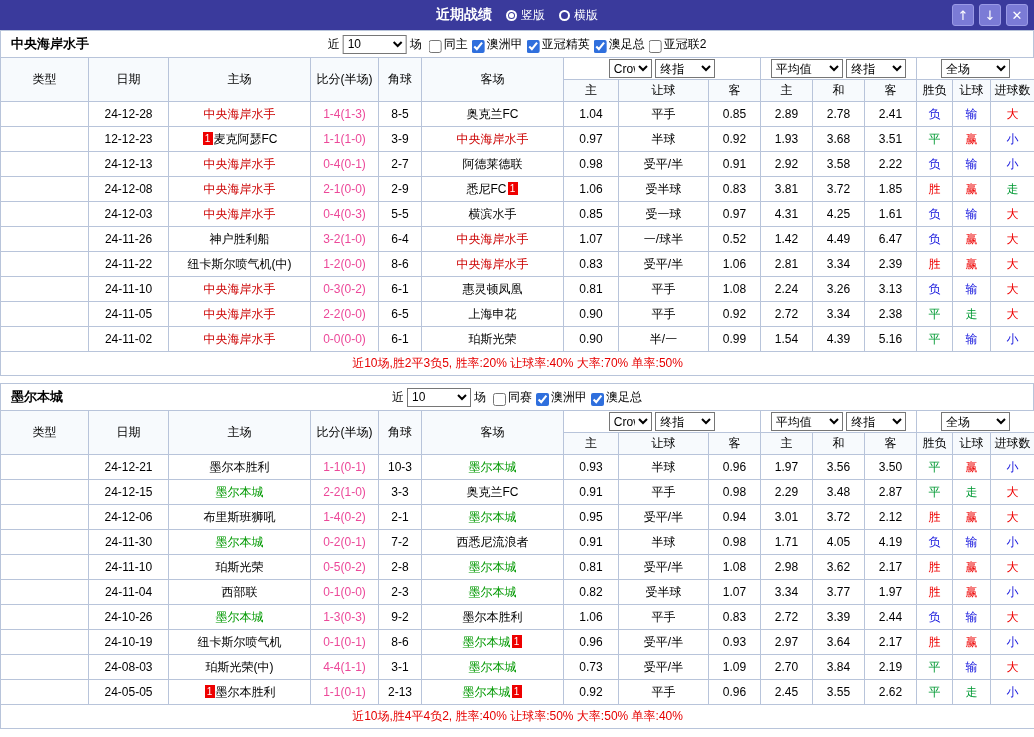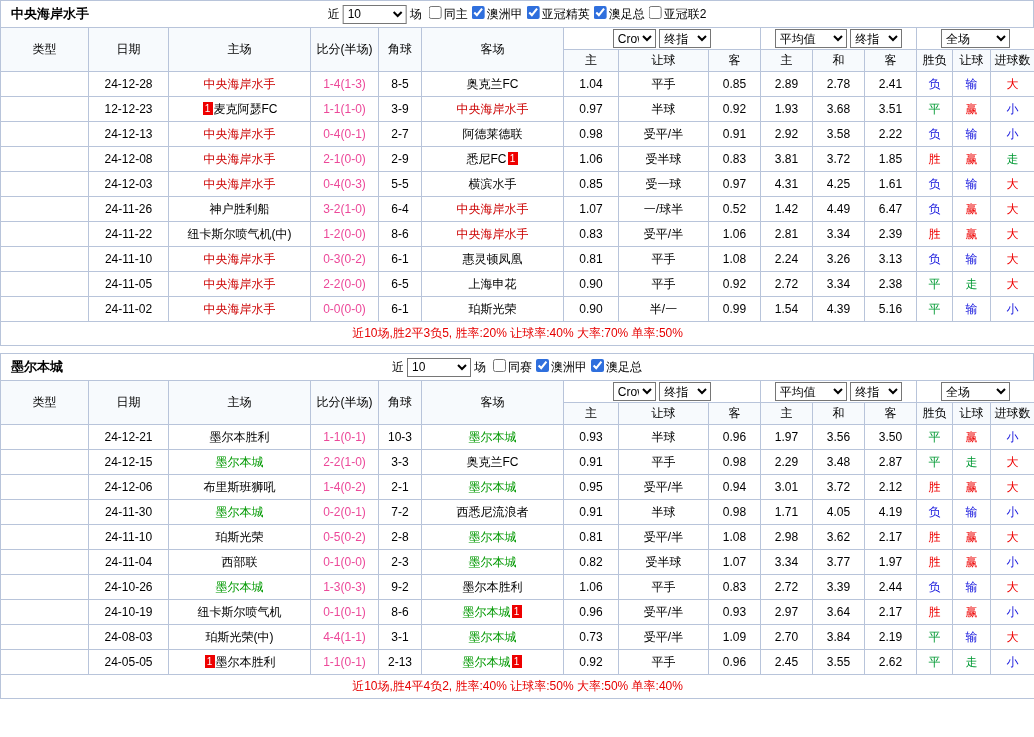--- a/index.html
+++ b/index.html
@@ -40,30 +40,30 @@
   .section-header {
     height:27px; position:relative; display:flex; align-items:center;
     border:1px solid #b8c4da; border-bottom:none; background:#fff;
   }
   .team-name { font-weight:bold; font-size:13px; margin-left:10px; }
   .filter {
     position:absolute; left:50%; transform:translateX(-50%);
     display:flex; align-items:center; gap:3px; white-space:nowrap;
   }
   .chk-list { display:inline-flex; align-items:center; }
-  .chk { display:inline-flex; align-items:flex-start; cursor:pointer; margin-left:4px; }
+  .chk { display:inline-flex; align-items:flex-end; cursor:pointer; margin-left:4px; }
   .chk input { width:13px; height:13px; accent-color:#2f6fdd; margin-right:2px; cursor:pointer; }
 
   .sel {
     font-size:12px; height:19px; border:1px solid #767676; background:#fff;
     font-family:"Liberation Sans","DejaVu Sans",sans-serif;
   }
   .sel-count { width:64px; }
   .sel-co { width:43px; }
-  .sel-fin { width:52px; }
+  .sel-fin { width:60px; }
   .sel-avg { width:72px; }
   .sel-scope { width:69px; }
 
   
   table.grid { width:1034px; border-collapse:collapse; table-layout:fixed; }
   .grid th, .grid td {
     border:1px solid #b8c4da; text-align:center; padding:0 2px;
     overflow:hidden; white-space:nowrap; font-weight:normal;
   }
   .grid thead th { height:22px; background:#f7fafd; }
@@ -87,20 +87,38 @@
     font-size:10px; line-height:13px; min-width:10px; padding:0 2px;
     margin:0 1px; vertical-align:1px;
   }
   .summary { color:#e60000; }
 </style>
 </head>
 <body>
 
 <div class="app">
 
+  <div class="titlebar">
+    <div class="tb-center">
+      <span class="tb-title">近期战绩</span>
+      <label class="radio">
+        <span class="rdot on"></span>
+        <span>竖版</span>
+      </label>
+      <label class="radio">
+        <span class="rdot"></span>
+        <span>横版</span>
+      </label>
+    </div>
+    <div class="tb-btns">
+      <button class="tbtn"><span>↑</span></button>
+      <button class="tbtn"><span>↓</span></button>
+      <button class="tbtn"><span>✕</span></button>
+    </div>
+  </div>
 
   <div class="section">
     <div class="section-header">
       <span class="team-name">中央海岸水手</span>
       <div class="filter">
         <span>近</span>
         <select class="sel sel-count"><option>10</option></select>
         <span>场</span>
         <span class="chk-list" id="filter-0">
             <label class="chk">

